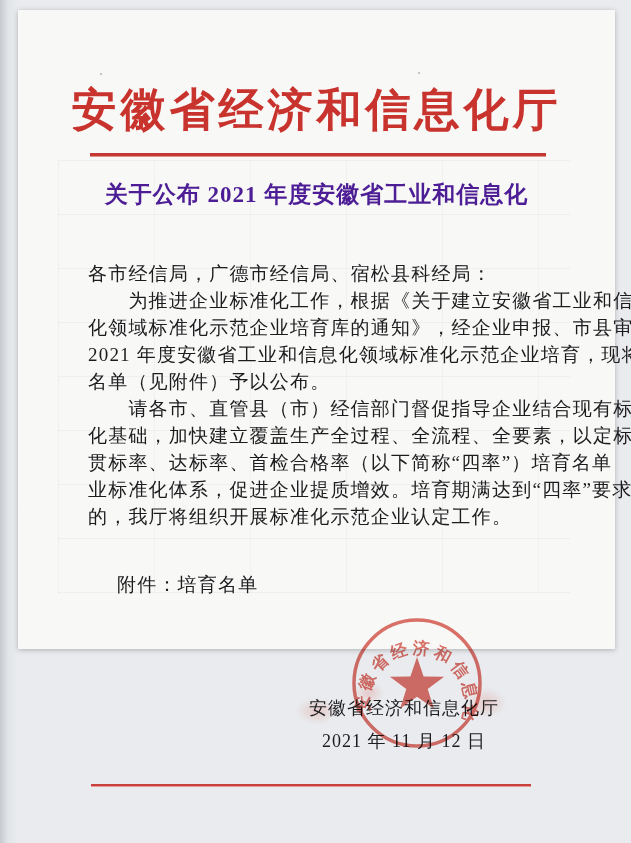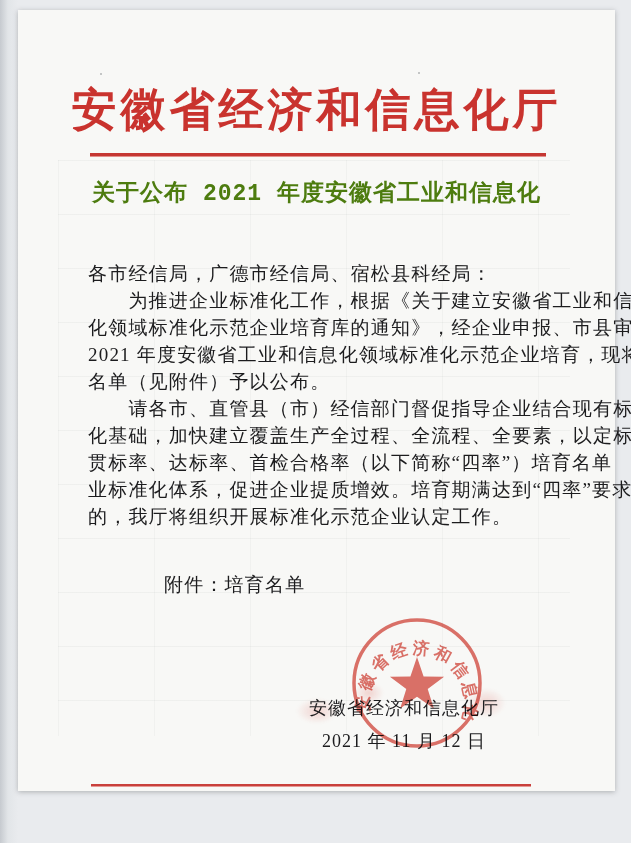--- a/index.html
+++ b/index.html
@@ -10,21 +10,21 @@
     overflow: hidden;
   }
   .scan-bg {
     position: relative;
     width: 631px; height: 843px;
     background: linear-gradient(to right, #c6cacf 0px, #e2e5e8 8px, #e9ebee 18px);
   }
   .paper {
     position: absolute;
     left: 18px; top: 10px;
-    width: 597px; height: 781px;
+    width: 597px; height: 639px;
     background: #f8f8f6;
     box-shadow: 0 1px 5px rgba(60,65,70,0.35);
   }
   
   .bleed-layer {
     position: absolute;
     left: 40px; top: 150px; right: 45px; bottom: 55px;
     background:
       repeating-linear-gradient(to bottom, rgba(120,132,126,0.07) 0 1px, transparent 1px 54px),
       repeating-linear-gradient(to right, rgba(120,132,126,0.06) 0 1px, transparent 1px 96px);
@@ -59,44 +59,43 @@
     background: #c53732;
     border-bottom: 1px solid #e2908c;
   }
   .doc-title {
     position: absolute;
     left: 0; top: 169px; width: 100%;
     text-align: center;
     font-size: 23px;
     font-weight: 700;
     line-height: 31px;
-    color: #4d7c0f;
+    color: #4c1d95;
     letter-spacing: 1px;
-    font-family: Liberation Mono, monospace;
   }
   .body-text {
     position: absolute;
     left: 70px; top: 250px;
     width: 468px;
     font-size: 19px;
     line-height: 27px;
     letter-spacing: 1.2px;
     color: #1c1c1e;
   }
   .body-text .line { white-space: nowrap; }
   .attachment {
     position: absolute;
     left: 99px; top: 561px;
     display: flex;
     font-size: 19px;
     line-height: 27px;
     letter-spacing: 1.2px;
     color: #1c1c1e;
   }
-  .attachment .att-label { white-space: nowrap; margin-left: 47px; }
+  .attachment .att-label { white-space: nowrap; }
   .attachment .att-lines .line { white-space: nowrap; }
   .signature-block {
     position: absolute;
     left: 236px; top: 686px;
     width: 300px;
     text-align: center;
     color: #1c1c1e;
   }
   .signature-org {
     font-size: 18px;

